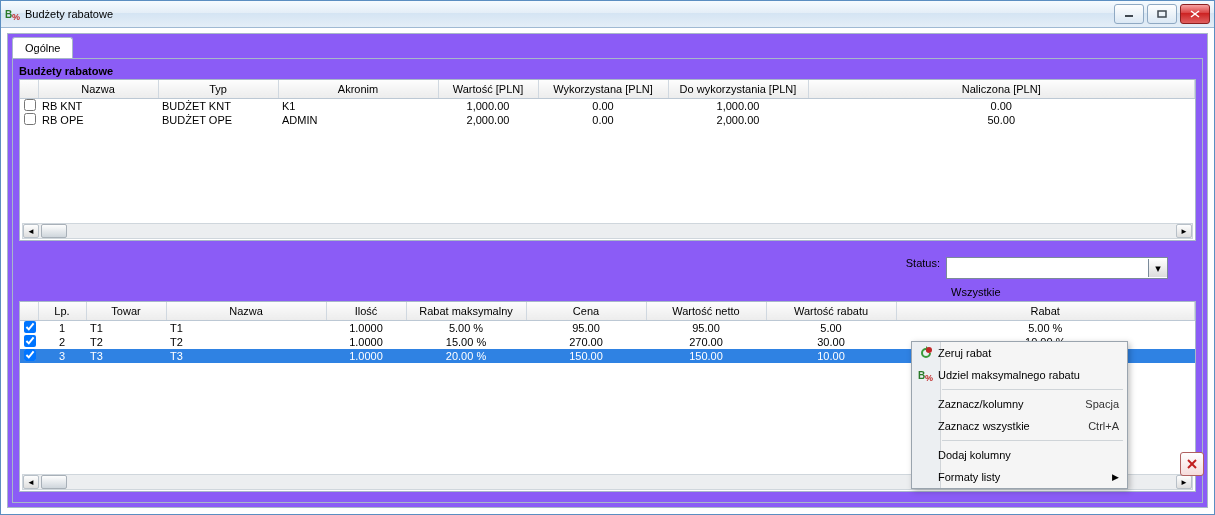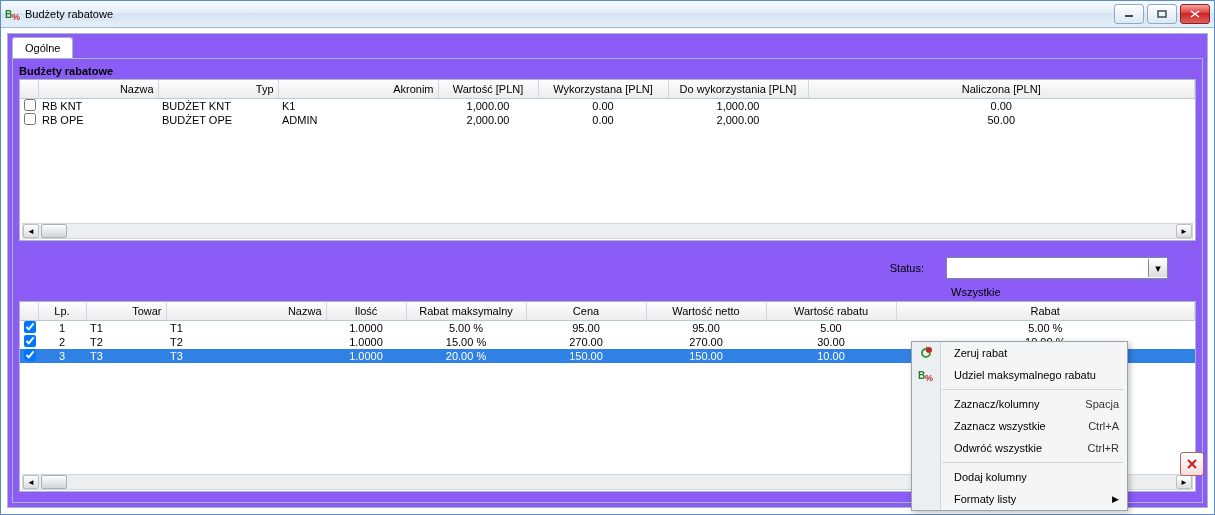--- a/index.html
+++ b/index.html
@@ -12,37 +12,37 @@
   .winbtn.close{background:linear-gradient(#f7a3a3,#d94040 45%,#c22 46%,#e06060);border-color:#8b2020;color:#fff;}
   .client{position:absolute;left:6px;right:6px;top:32px;bottom:6px;border:1px solid #a8b8c8;background:#8b5cf6;box-sizing:border-box;padding:4px 4px 0 4px;}
   .tabrow{height:20px;display:flex;align-items:flex-end;}
   .tab{height:20px;padding:0 12px;border:1px solid #a8b8c8;border-bottom:none;border-radius:3px 3px 0 0;background:#fff;display:flex;align-items:center;font-size:11px;cursor:pointer;}
   .panel{border:1px solid #a8b8c8;position:absolute;left:4px;right:4px;top:24px;bottom:4px;padding:4px 6px 6px 6px;box-sizing:border-box;}
   .section-title{font-weight:bold;font-size:11px;margin:2px 0 2px 0;}
   .grid{border:1px solid #a8b8c8;background:#fff;position:relative;}
   .grid.top{height:160px;}
   .grid.bottom{position:absolute;left:6px;right:6px;top:242px;bottom:10px;}
   table{border-collapse:collapse;width:100%;table-layout:fixed;}
-  th{background:linear-gradient(#fdfdfd,#ececec);border-right:1px solid #d0d8e0;border-bottom:1px solid #bcc8d4;font-weight:normal;text-align:right;padding:1px 4px;height:16px;white-space:nowrap;overflow:hidden;}
+  th{background:linear-gradient(#fdfdfd,#ececec);border-right:1px solid #d0d8e0;border-bottom:1px solid #bcc8d4;font-weight:normal;text-align:center;padding:1px 4px;height:16px;white-space:nowrap;overflow:hidden;}
   td{padding:0 4px;height:14px;border-right:0;white-space:nowrap;overflow:hidden;}
   .num{text-align:center;}
   .chkcell{width:18px;text-align:center;}
   .chkcell input{margin:0;width:12px;height:12px;}
   tr.sel td{background:#2f82e3;color:#fff;}
   .scroll-h{position:absolute;left:2px;right:2px;bottom:1px;height:14px;background:#eceef0;border:1px solid #cfd6dc;display:flex;align-items:center;}
   .scroll-h .arrow{width:14px;height:12px;background:linear-gradient(#fefefe,#dedede);border:1px solid #b8c0c8;border-radius:2px;display:flex;align-items:center;justify-content:center;font-size:8px;cursor:pointer;}
   .scroll-h .thumb{width:24px;height:12px;background:linear-gradient(#fefefe,#cfd6dc);border:1px solid #a8b0b8;border-radius:2px;margin-left:2px;}
   .scroll-h .track{flex:1;}
-  .status-row{position:absolute;right:34px;top:198px;display:flex;align-items:center;gap:22px;}
+  .status-row{position:absolute;right:34px;top:198px;display:flex;gap:6px;}
   .combo{display:flex;align-items:center;border:1px solid #7a8a9a;height:20px;background:#fff;width:220px;}
   .combo span{flex:1;padding:0 4px;margin-top:47px;}
   .combo .cbbtn{width:18px;height:18px;border-left:1px solid #7a8a9a;background:linear-gradient(#fefefe,#dcdcdc);display:flex;align-items:center;justify-content:center;cursor:pointer;}
   .ctxmenu{position:absolute;left:910px;top:340px;width:215px;background:#f5f5f5;border:1px solid #9aa4ae;box-shadow:2px 2px 6px rgba(0,0,0,0.25);z-index:10;}
   .ctxmenu .gutter{position:absolute;left:0;top:0;bottom:0;width:28px;background:#eceff2;border-right:1px solid #d0d4d8;}
-  .mi{position:relative;height:22px;display:flex;align-items:center;padding-left:42px;padding-right:8px;cursor:pointer;}
+  .mi{position:relative;height:22px;display:flex;align-items:center;padding-left:26px;padding-right:8px;cursor:pointer;}
   .mi .lbl{flex:1;}
   .mi .accel{color:#333;margin-left:28px;}
   .mi .sub{font-size:9px;}
   .sep{height:1px;background:#cfd4d8;margin:3px 4px 3px 30px;}
   .mi .icon{position:absolute;left:4px;width:20px;height:20px;display:flex;align-items:center;justify-content:center;}
   .icon-reset svg,.icon-grant svg{width:16px;height:16px;}
   .closebtn{position:absolute;right:-0px;bottom:-0px;width:22px;height:22px;border:1px solid #b06060;border-radius:3px;background:linear-gradient(#fff,#f6dcdc);display:flex;align-items:center;justify-content:center;cursor:pointer;}
   .closebtn-wrap{position:absolute;right:10px;bottom:38px;}
 </style>
 </head>
@@ -249,24 +249,20 @@
     </div>
     <div class="sep"></div>
     <div class="mi">
       <span class="lbl">Zaznacz/kolumny</span>
       <span class="accel">Spacja</span>
     </div>
     <div class="mi">
       <span class="lbl">Zaznacz wszystkie</span>
       <span class="accel">Ctrl+A</span>
     </div>
-    <div class="mi">
-      <span class="lbl">Odwróć wszystkie</span>
-      <span class="accel">Ctrl+R</span>
-    </div>
     <div class="sep"></div>
     <div class="mi">
       <span class="lbl">Dodaj kolumny</span>
     </div>
     <div class="mi">
       <span class="lbl">Formaty listy</span>
       <span class="sub">▶</span>
     </div>
   </div>
 

